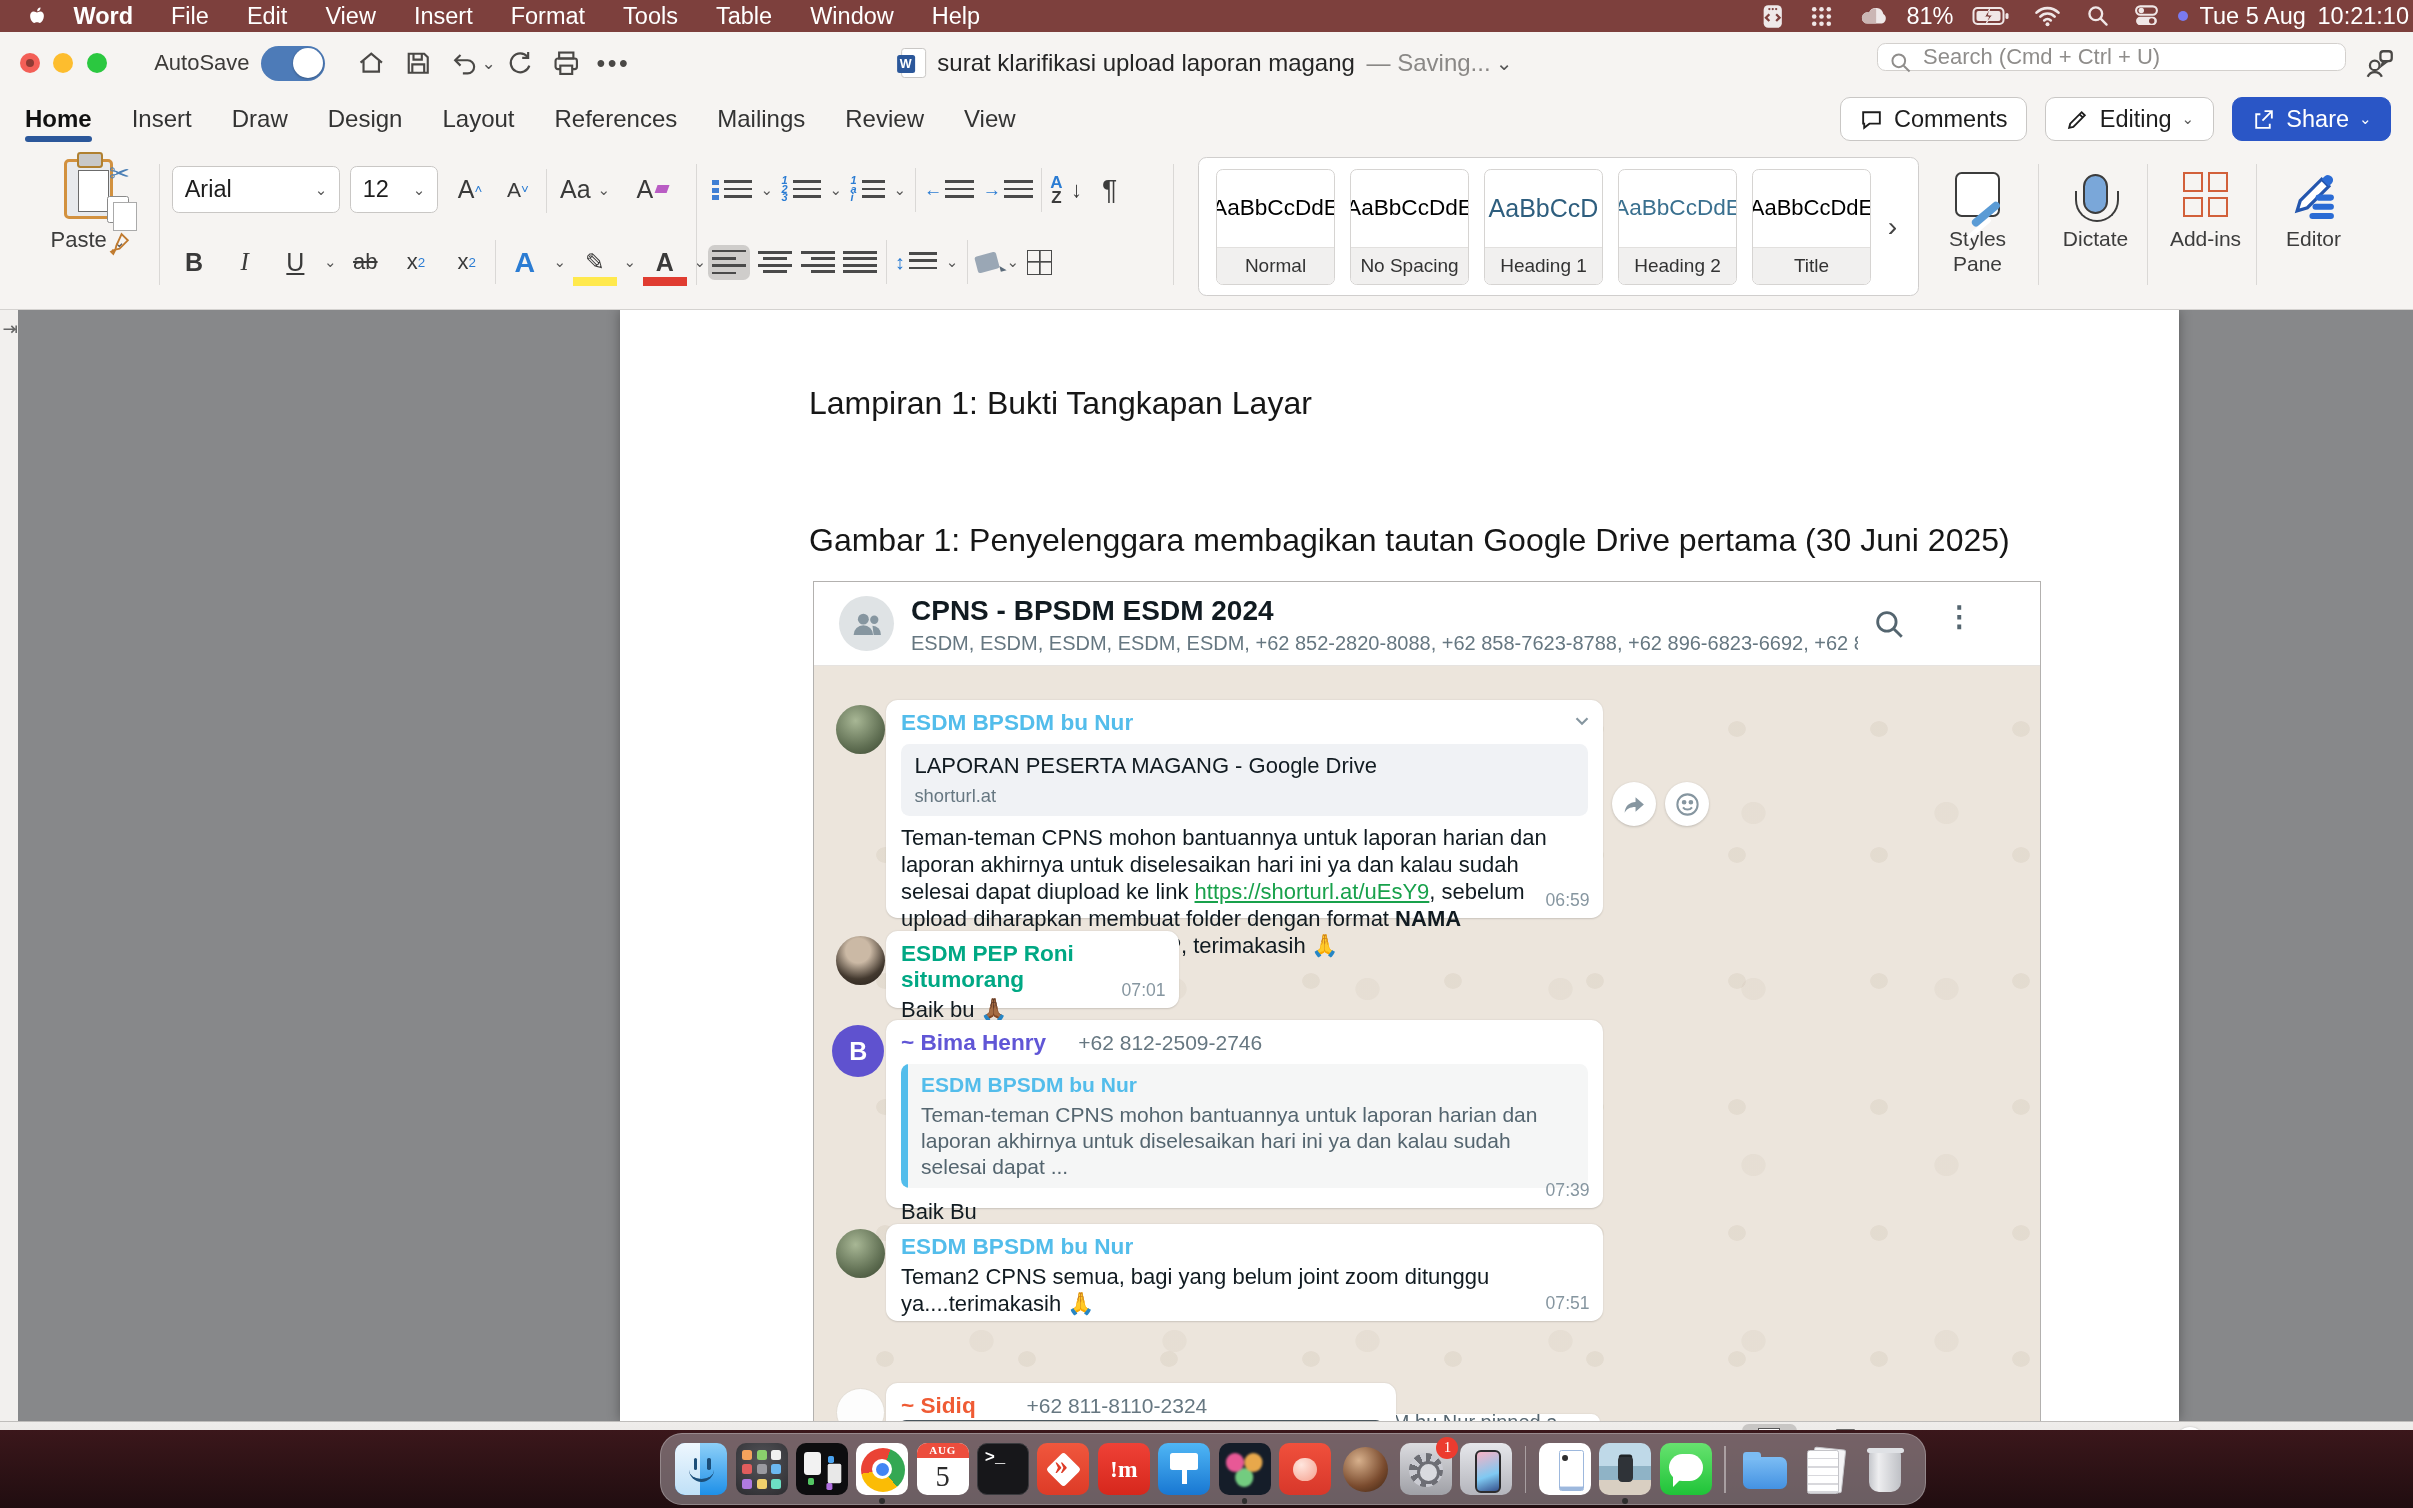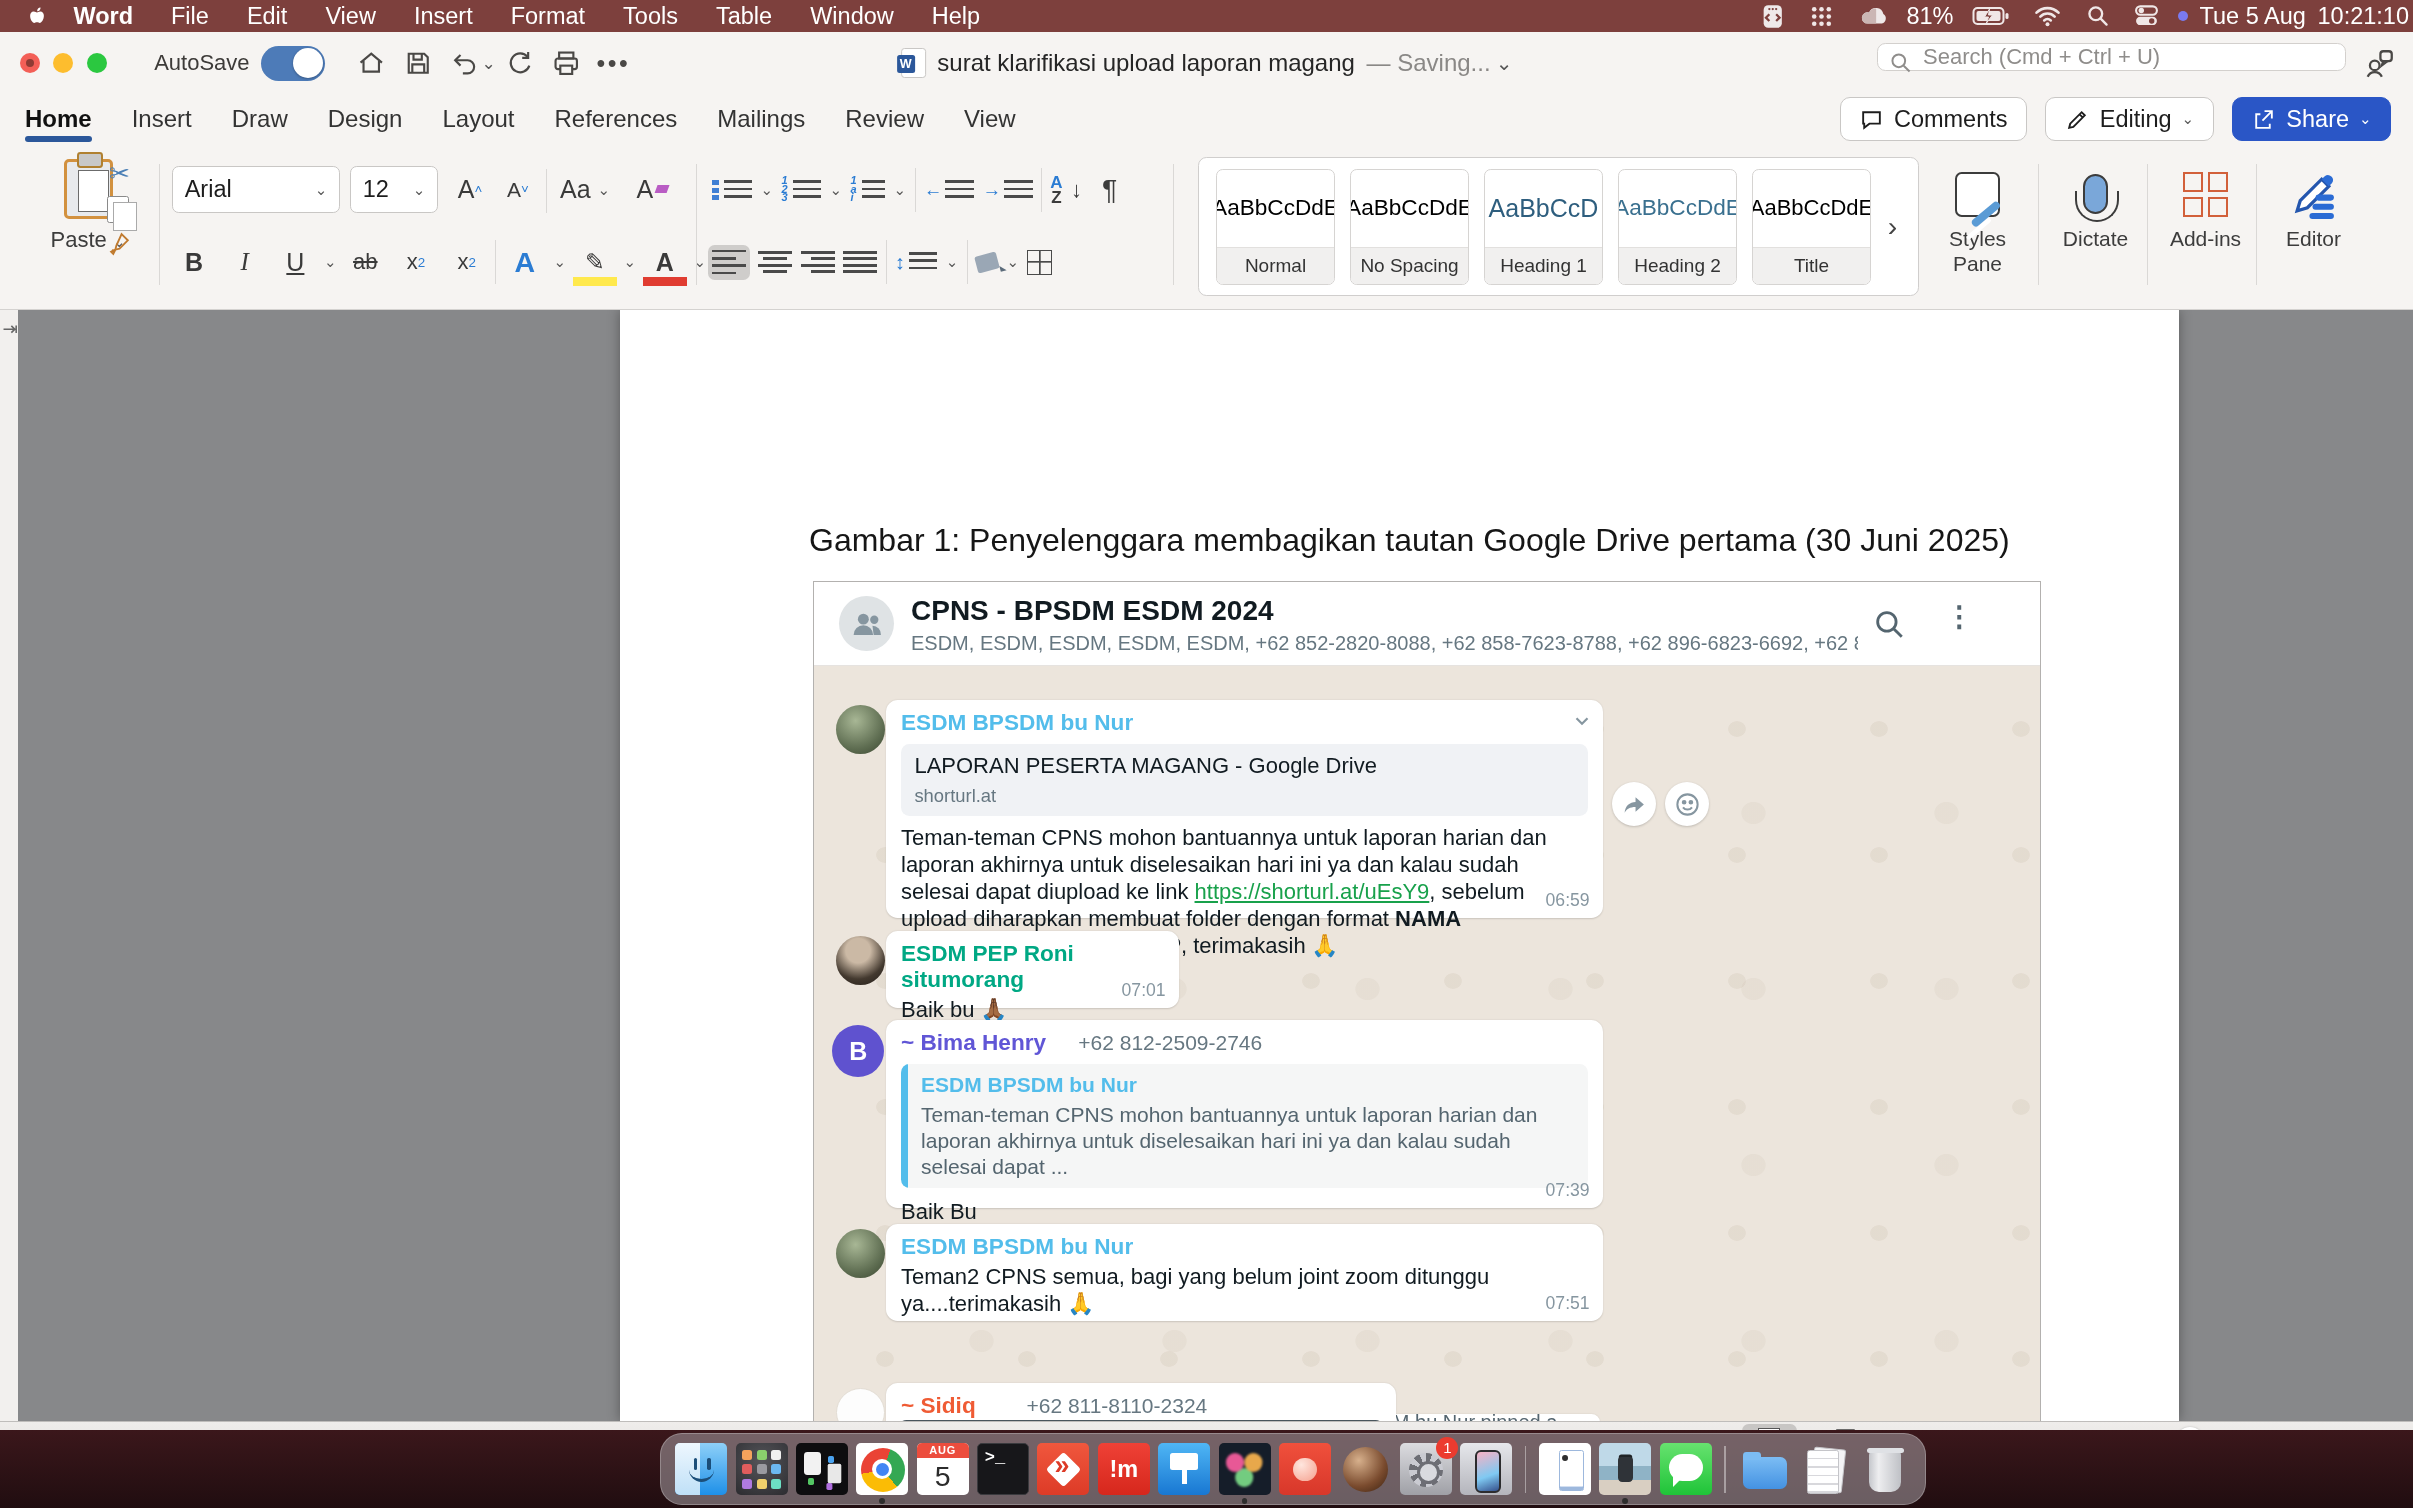--- a/index.html
+++ b/index.html
@@ -164,21 +164,21 @@
   .viewbtn.sel { background:#c8c6c4; }
   .pagelines { width:22px; height:27px; background:#fff; border:1.7px solid #555; display:flex; flex-direction:column; gap:2.5px; padding:3.4px 2.5px; }
   .pagelines i { height:2.1px; background:#555; }
   .ztrack { width:184px; height:4.2px; background:#98969480; border-radius:2.5px; position:relative; }
   .zthumb { position:absolute; left:88px; top:-12.6px; width:28.5px; height:28.5px; border-radius:50%; background:#fff; box-shadow:0 0.8px 2.5px rgba(0,0,0,.4); }
   .zpm { font-size:28.5px; color:#454545; line-height:17px; }
 
   
   #desktop { position:absolute; left:0; top:1430px; width:100%; height:79px; background:linear-gradient(180deg,#3b171b,#200d10); }
   #dock { position:absolute; left:660px; top:3.4px; height:72px; background:rgba(168,160,166,.55); border:0.8px solid rgba(255,255,255,.25); border-radius:22px; display:flex; align-items:center; padding:0 10px; }
-  .dk { width:52px; height:52px; border-radius:5px; position:relative; flex:none; margin:0 4.2px; }
+  .dk { width:52px; height:52px; border-radius:10px; position:relative; flex:none; margin:0 4.2px;font-family:Liberation Serif, serif; }
   .dk.run::after { content:""; position:absolute; left:50%; bottom:-8.4px; width:5.9px; height:5.9px; border-radius:50%; background:#2e2e2e; transform:translateX(-50%); }
   .dksep { width:1.7px; height:47px; background:rgba(255,255,255,.4); margin:0 8.4px; flex:none; }
 
   .dk-finder { background:linear-gradient(180deg,#8ed0f8,#1e90e8); overflow:hidden; }
   .dk-finder::before { content:""; position:absolute; left:0; top:0; width:25px; height:52px; background:linear-gradient(180deg,#eef7fe,#bfe0f7); }
   .dk-finder .eye { position:absolute; top:15px; width:3.4px; height:11.7px; background:#1b4e79; border-radius:1.7px; }
   .dk-finder .smile { position:absolute; left:13.4px; top:25px; width:25px; height:13.4px; border-bottom:3.4px solid #1b4e79; border-radius:0 0 13.4px 13.4px; }
   .dk-launchpad { background:radial-gradient(circle at 50% 35%,#55555a,#2c2c30); display:grid; grid-template-columns:repeat(3,10px); grid-auto-rows:10px; gap:4.2px; align-content:center; justify-content:center; }
   .dk-launchpad i { border-radius:2.5px; }
   .dk-tiles { background:#0d0d0f; }
@@ -612,20 +612,21 @@
       <div>Editor</div>
     </div>
   </div>
 
   <div id="canvas">
     <div id="leftstrip">
       <span class="mark">⇥</span>
     </div>
 
     <div id="page">
+      <div class="doc-h" style="top:75px;">Lampiran 1: Bukti Tangkapan Layar</div>
       <div class="doc-h" style="top:212px;">Gambar 1: Penyelenggara membagikan tautan Google Drive pertama (30 Juni 2025)</div>
 
       <div id="wa">
         <div id="wa-header">
           <div id="wa-avatar">
             <svg width="34" height="30" viewBox="0 0 28 24" fill="#8696a0">
                 <circle cx="11" cy="8" r="4.5"></circle>
                 <path d="M3 21a8 8 0 0 1 16 0z"></path>
                 <circle cx="20" cy="8.5" r="3.4"></circle>
                 <path d="M18.5 13.5a7 7 0 0 1 7 7.5h-6"></path>

